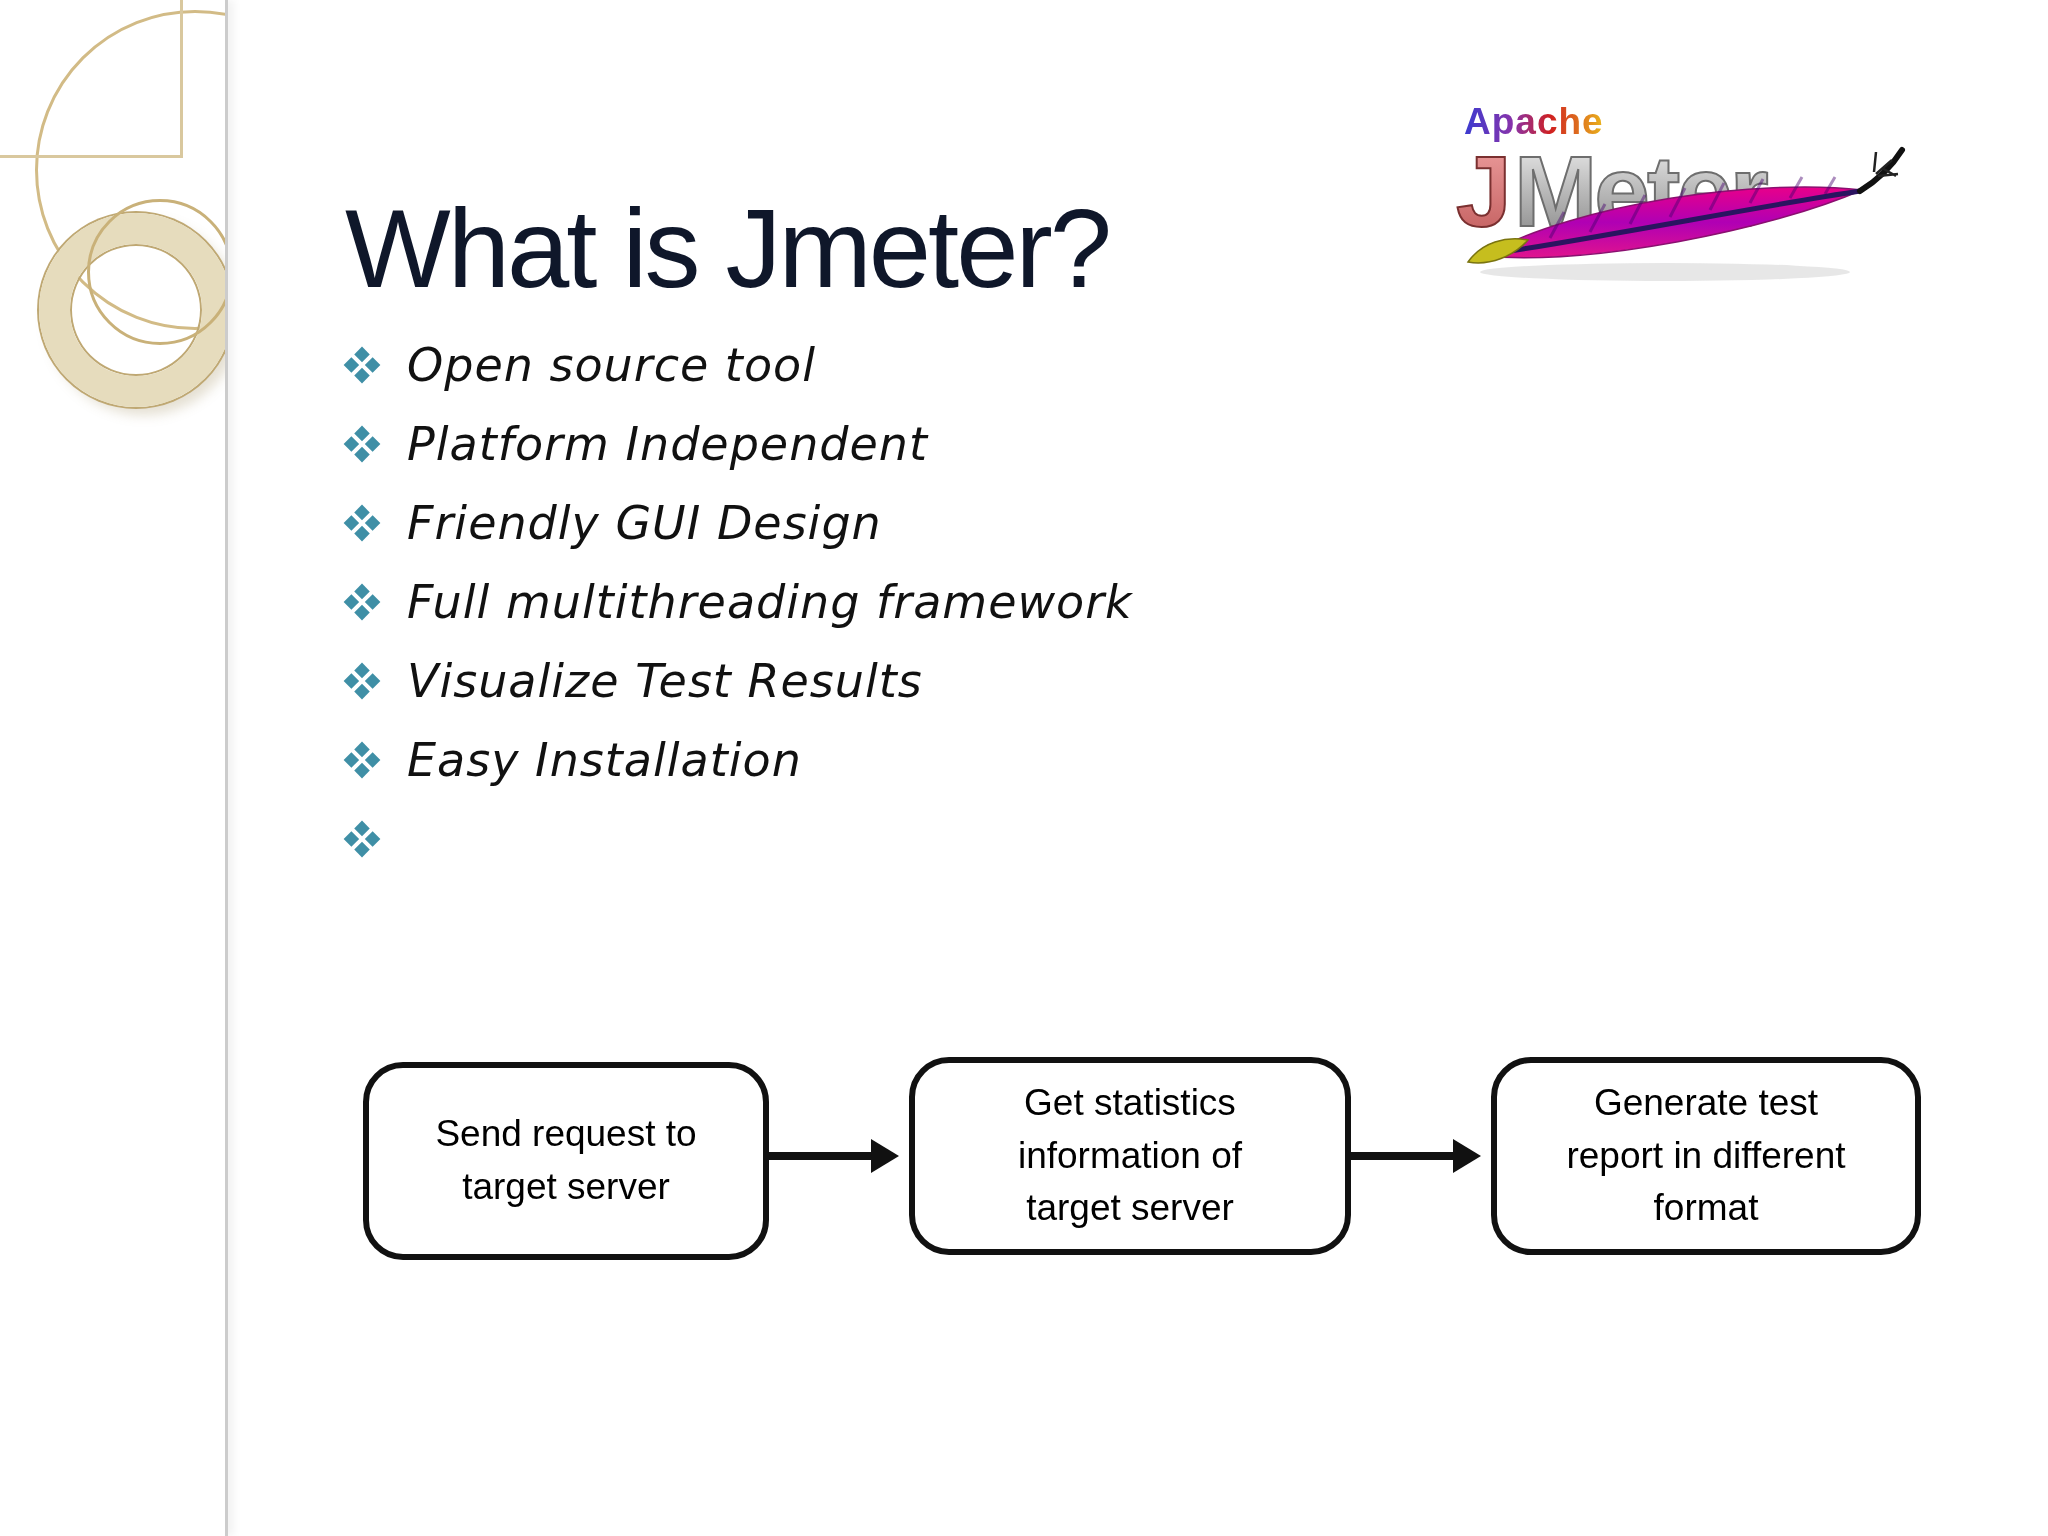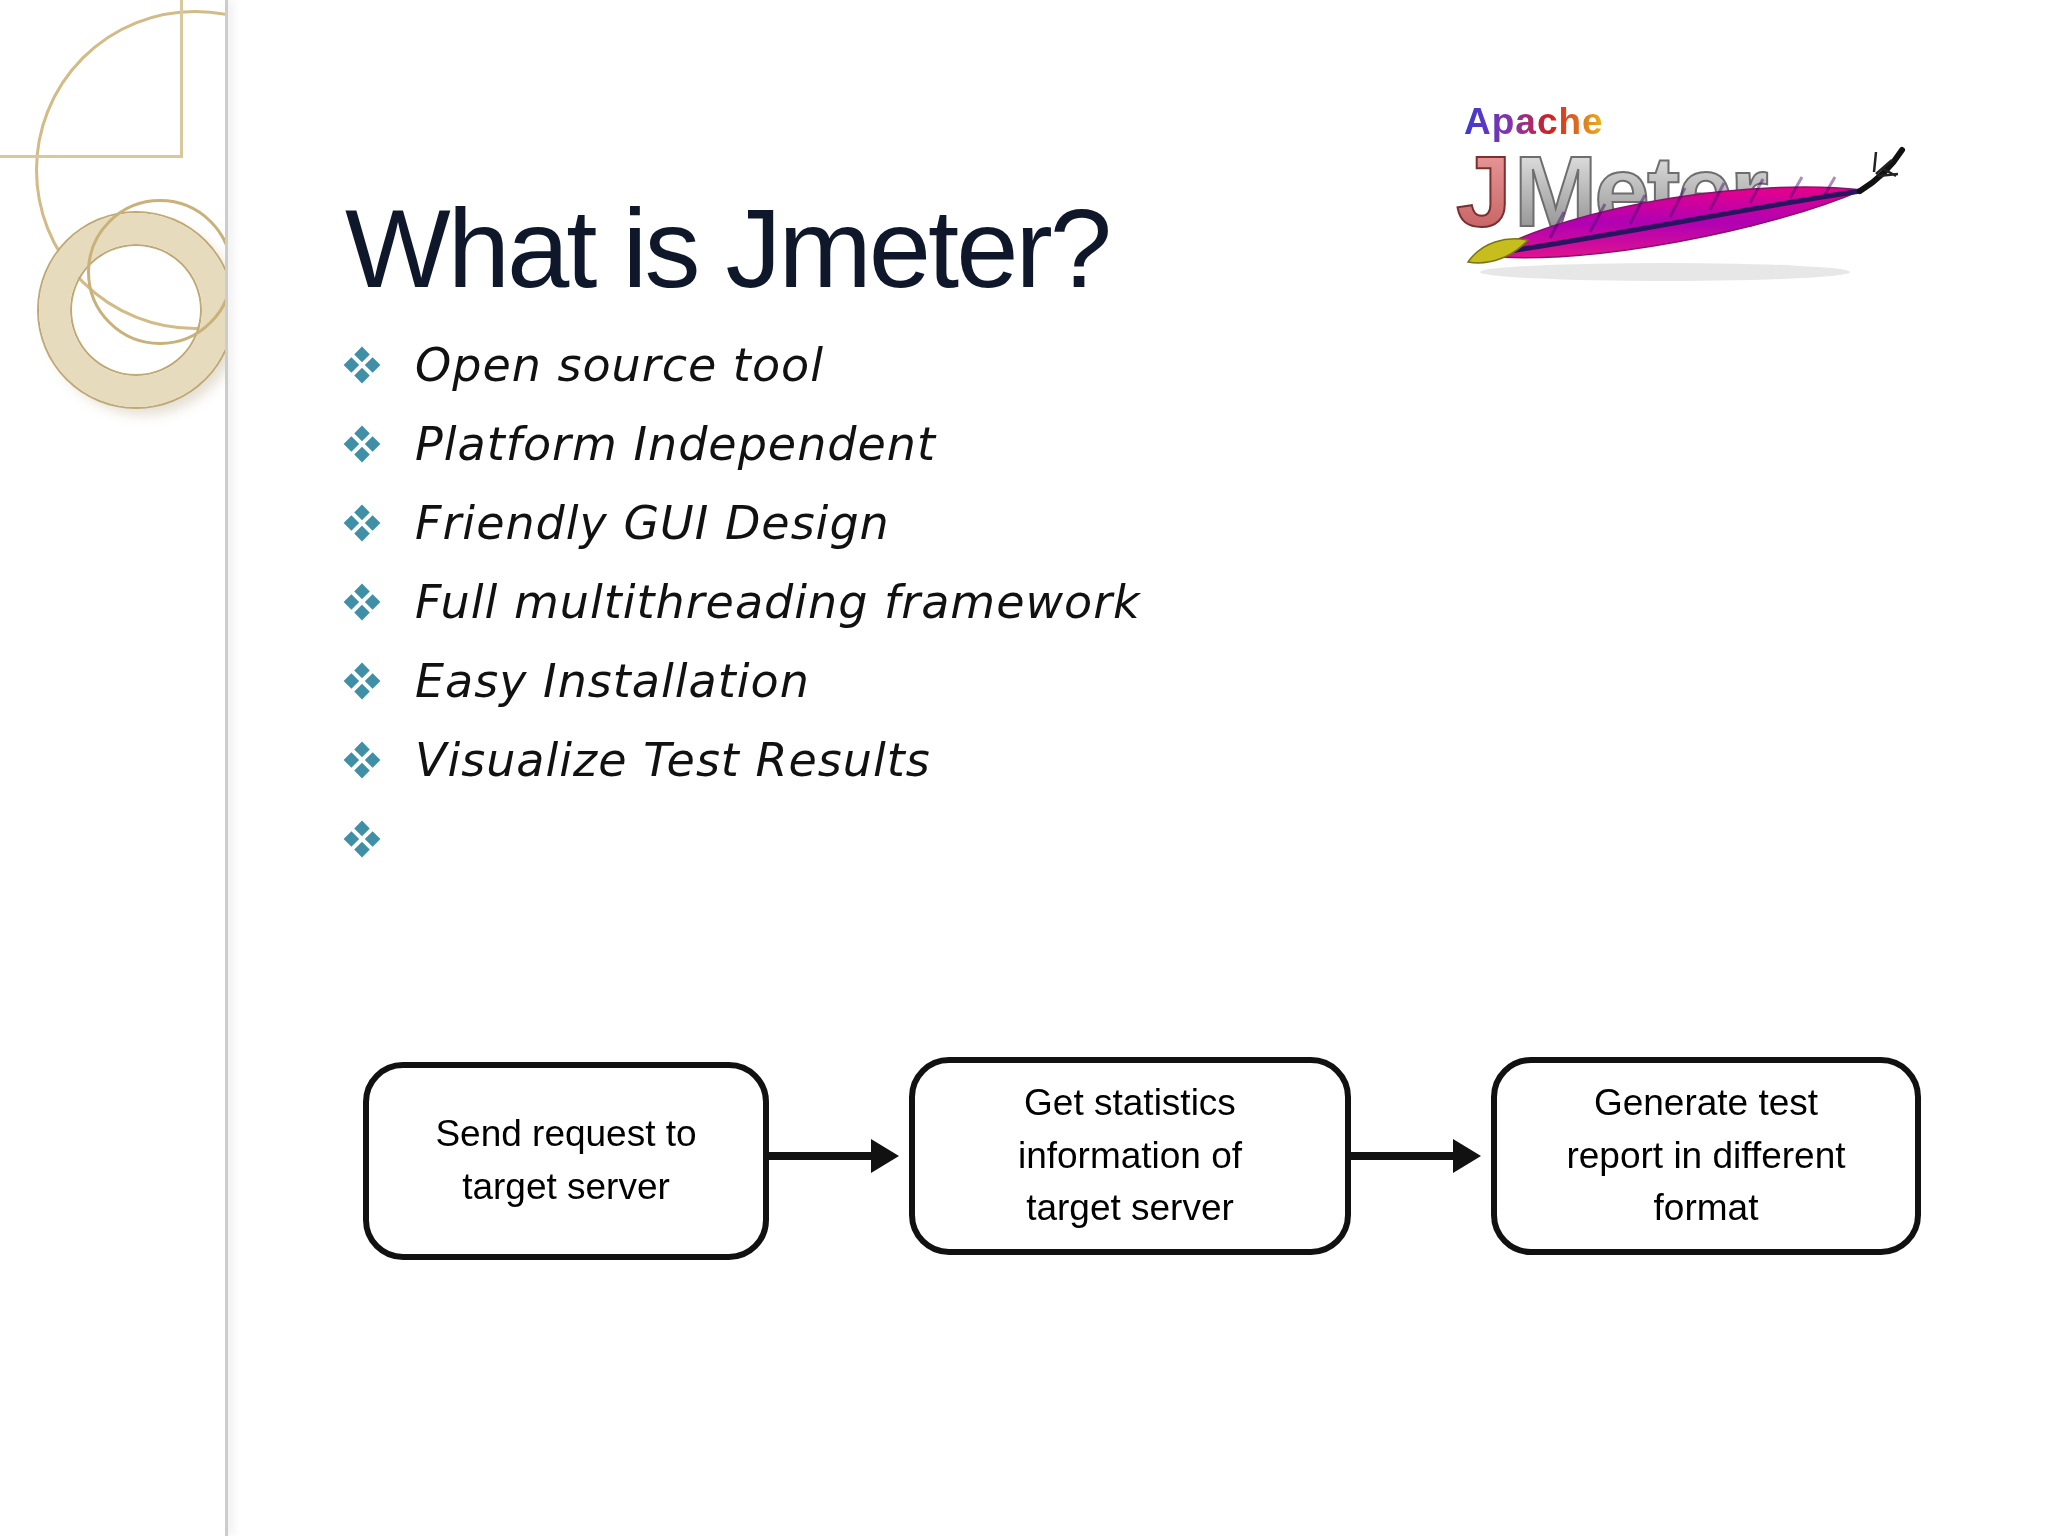--- a/index.html
+++ b/index.html
@@ -44,21 +44,21 @@
     color:#0f172a; font-weight:400;
   }
 
   .logo { position:absolute; left:1205px; top:90px; width:480px; height:210px; }
 
   .bullets {
     position:absolute; left:118px; top:325px;
     list-style:none; margin:0; padding:0;
   }
   .bullets li {
-    height:79px; display:flex; align-items:center; gap:34px;
+    height:79px; display:flex; align-items:center; gap:26px;
     font-family:"DejaVu Sans", sans-serif;
     font-style:italic; font-weight:500;
     font-size:46px; color:#111111; letter-spacing:1px;
   }
   .diamond-bullet {
     width:26px; height:26px; flex:0 0 26px;
     display:grid; grid-template-columns:11px 11px; grid-template-rows:11px 11px;
     gap:4px; transform:rotate(45deg); margin:0 6px;
   }
   .diamond-bullet b { background:#3f8fa6; display:block; }
@@ -190,30 +190,30 @@
           </span>
         <span>Full multithreading framework</span>
       </li>
       <li>
         <span class="diamond-bullet">
             <b></b>
             <b></b>
             <b></b>
             <b></b>
           </span>
+        <span>Visualize Test Results</span>
+      </li>
+      <li>
+        <span class="diamond-bullet">
+            <b></b>
+            <b></b>
+            <b></b>
+            <b></b>
+          </span>
         <span>Easy Installation</span>
-      </li>
-      <li>
-        <span class="diamond-bullet">
-            <b></b>
-            <b></b>
-            <b></b>
-            <b></b>
-          </span>
-        <span>Visualize Test Results</span>
       </li>
       <li>
         <span class="diamond-bullet">
             <b></b>
             <b></b>
             <b></b>
             <b></b>
           </span>
       </li>
     </ul>

